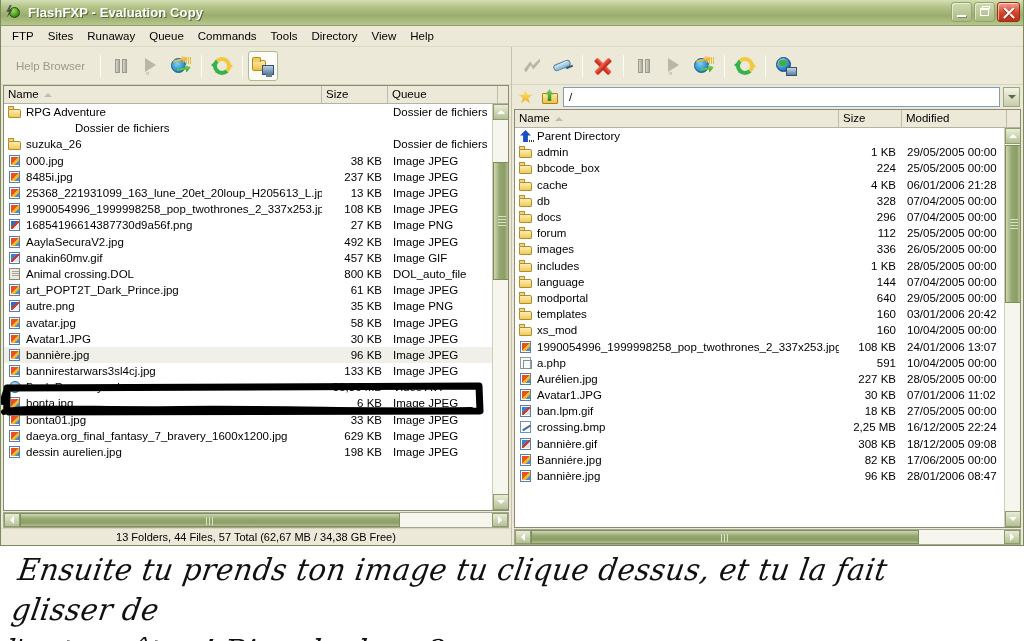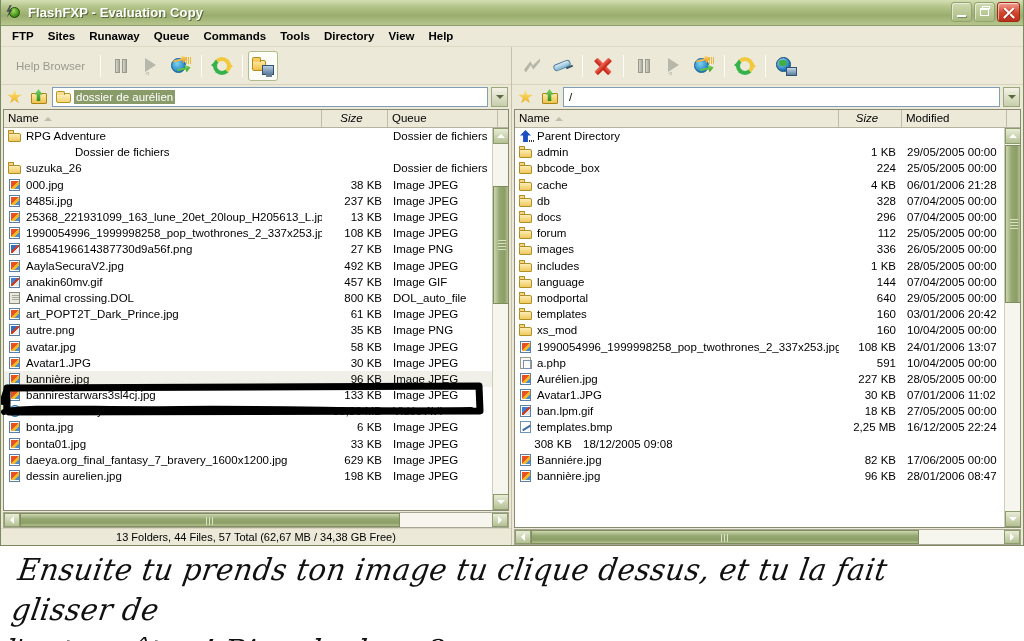--- a/index.html
+++ b/index.html
@@ -114,21 +114,20 @@
     align-items: center;
     padding-left: 4px;
     border-bottom: 1px solid #ded9c4;
   }
   .menu-item {
     font-size: 11.5px;
     color: #000;
     padding: 12px 7px;
     white-space: nowrap;
     line-height: 14px;
-    font-weight: bold;
   }
 
   
   .panes {
     display: flex;
     height: 498px;
   }
   .pane {
     width: 512px;
     height: 498px;
@@ -417,21 +416,21 @@
   .hcell {
     font-size: 11.5px;
     color: #000;
     line-height: 17px;
     padding-left: 4px;
     border-right: 1px solid #bfbcab;
     position: relative;
     white-space: nowrap;
     overflow: hidden;
   }
-  .hcell.num { text-align: center; padding-right: 10px; font-style: italic; }
+  .hcell.num { text-align: left; padding-right: 10px; }
   .sort-asc {
     display: inline-block;
     width: 0; height: 0;
     border-left: 4px solid transparent;
     border-right: 4px solid transparent;
     border-bottom: 4px solid #c0bdae;
     margin-left: 5px;
     vertical-align: middle;
   }
   .rows {
@@ -750,40 +749,20 @@
           </div>
           <div class="tb-sep"></div>
           <div class="tb-btn active">
             <div class="ic ic-localbrowse">
               <span class="f1"></span>
                 <span class="mon"></span>
             </div>
           </div>
         </div>
 
-        <div class="pathbar">
-          <div class="pathbtn">
-            <div class="star"></div>
-          </div>
-          <div class="pathbtn">
-            <div class="upfolder">
-                <span class="fb"></span>
-                <span class="ar"></span>
-              </div>
-          </div>
-          <div class="path-input">
-            <div class="path-folder-ico">
-                <span class="pb"></span>
-              </div>
-            <span class="path-text">dossier de aurélien</span>
-          </div>
-          <div class="path-drop">
-            <span class="chev-d"></span>
-          </div>
-        </div>
 
         <div class="listwrap">
           <div class="list-header">
             <div class="hcell" style="width:318px">
               <span>Name</span><span class="sort-asc"></span>
             </div>
             <div class="hcell num" style="width:66px">Size</div>
             <div class="hcell" style="width:110px">Queue</div>
           </div>
           <div class="rows" id="left-rows">
@@ -1312,26 +1291,32 @@
                   <span>ban.lpm.gif</span>
                 </span>
                 <span class="cell-size" style="width:63px">18 KB</span>
                 <span class="cell-mod" style="width:105px">27/05/2005 00:00</span>
               </div>
               <div class="row">
                 <span class="cell-name" style="width:324px">
                   <span class="fico bmp">
                     <span class="p"></span>
                   </span>
-                  <span>templates.bmp</span>
+                  <span>crossing.bmp</span>
                 </span>
                 <span class="cell-size" style="width:63px">2,25 MB</span>
                 <span class="cell-mod" style="width:105px">16/12/2005 22:24</span>
               </div>
               <div class="row">
+                <span class="cell-name" style="width:324px">
+                  <span class="fico gif">
+                    <span class="p"></span>
+                  </span>
+                  <span>bannière.gif</span>
+                </span>
                 <span class="cell-size" style="width:63px">308 KB</span>
                 <span class="cell-mod" style="width:105px">18/12/2005 09:08</span>
               </div>
               <div class="row">
                 <span class="cell-name" style="width:324px">
                   <span class="fico jpg">
                     <span class="p"></span>
                   </span>
                   <span>Banniére.jpg</span>
                 </span>

